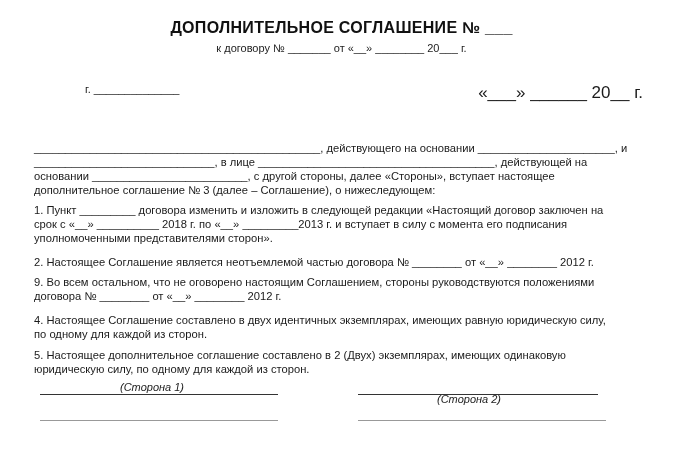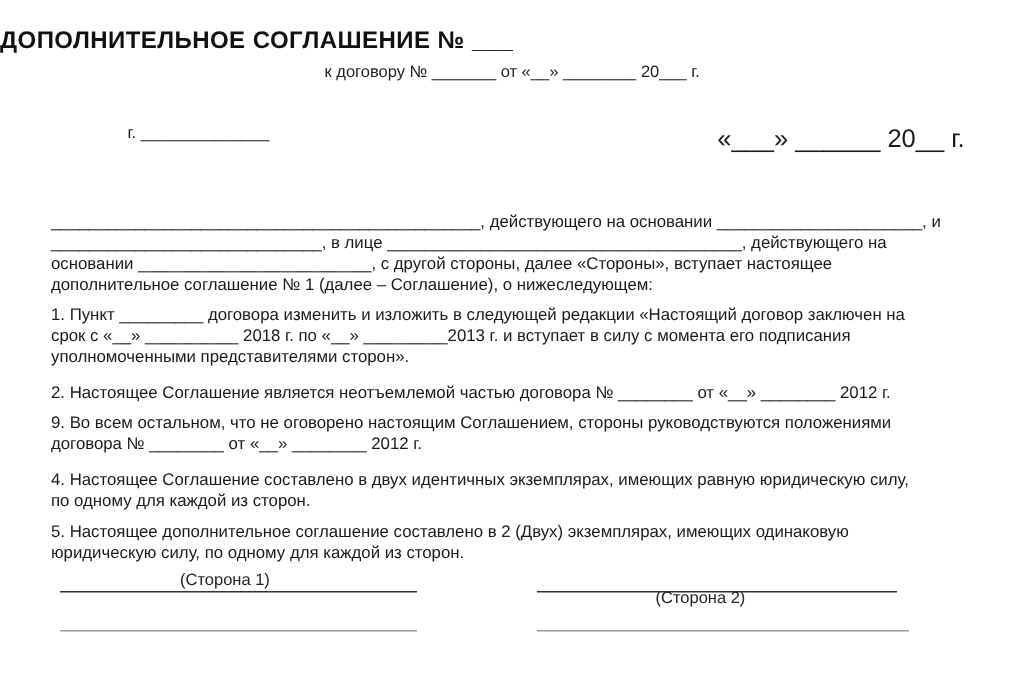--- a/index.html
+++ b/index.html
@@ -1,44 +1,44 @@
 <!DOCTYPE html>
 <html><head>
 <meta charset="utf-8">
 <style>
   html, body { margin: 0; padding: 0; background: #ffffff; }
   body { width: 683px; height: 449px; position: relative; overflow: hidden;
          font-family: "Liberation Sans", sans-serif; color: #1a1a1a; }
   .abs { position: absolute; white-space: nowrap; }
-  .title { left: 0; width: 683px; top: 19px; font-weight: bold;
+  .title { left: 0; width: 683px; top: 19px; text-align: center; font-weight: bold;
            font-size: 16px; letter-spacing: 0.3px; color: #111; }
   .subtitle { left: 0; width: 683px; top: 42px; text-align: center; font-size: 11px; color: #222; }
   .place { left: 49px; top: 83px; font-size: 11px; padding-left: 36px; }
   .date { right: 40px; top: 83px; font-size: 17px; }
   .line { left: 34px; font-size: 11.2px; line-height: 14px; margin-top: 21px; }
-  .sig { font-size: 11px; color: #222; }
+  .sig { font-size: 11px; color: #222; font-style: italic; }
   .sigline { position: absolute; height: 0; border-top: 1px solid #333; }
   .sigdots { position: absolute; height: 0; border-top: 1px solid #999; }
 </style>
 </head>
 <body>
 
 <div>
 
   <div class="abs title">ДОПОЛНИТЕЛЬНОЕ  СОГЛАШЕНИЕ  № ___</div>
   <div class="abs subtitle">к договору № _______ от «__» ________ 20___ г.</div>
 
   <div class="abs place">г. ______________</div>
   <div class="abs date">«___» ______ 20__ г.</div>
 
   <div>
     <div class="abs line" style="top:120px">______________________________________________, действующего на основании ______________________, и</div>
-    <div class="abs line" style="top:134px">_____________________________, в лице ______________________________________, действующего на</div>
+    <div class="abs line" style="top:134px">_____________________________, в лице ______________________________________, действующей на</div>
     <div class="abs line" style="top:148px">основании _________________________, с другой стороны, далее «Стороны», вступает настоящее</div>
-    <div class="abs line" style="top:162px">дополнительное соглашение   № 1 (далее – Соглашение), о нижеследующем:</div>
+    <div class="abs line" style="top:162px">дополнительное соглашение   № 3 (далее – Соглашение), о нижеследующем:</div>
   </div>
 
   <div>
     <div class="abs line" style="top:182px">1. Пункт _________  договора изменить и изложить в следующей редакции «Настоящий договор заключен на</div>
     <div class="abs line" style="top:196px">срок с «__» __________ 2018 г. по «__» _________2013 г. и вступает в силу с момента его подписания</div>
     <div class="abs line" style="top:210px">уполномоченными представителями сторон».</div>
   </div>
 
   <div>
     <div class="abs line" style="top:234px">2. Настоящее Соглашение является неотъемлемой частью договора № ________ от «__» ________ 2012 г.</div>

